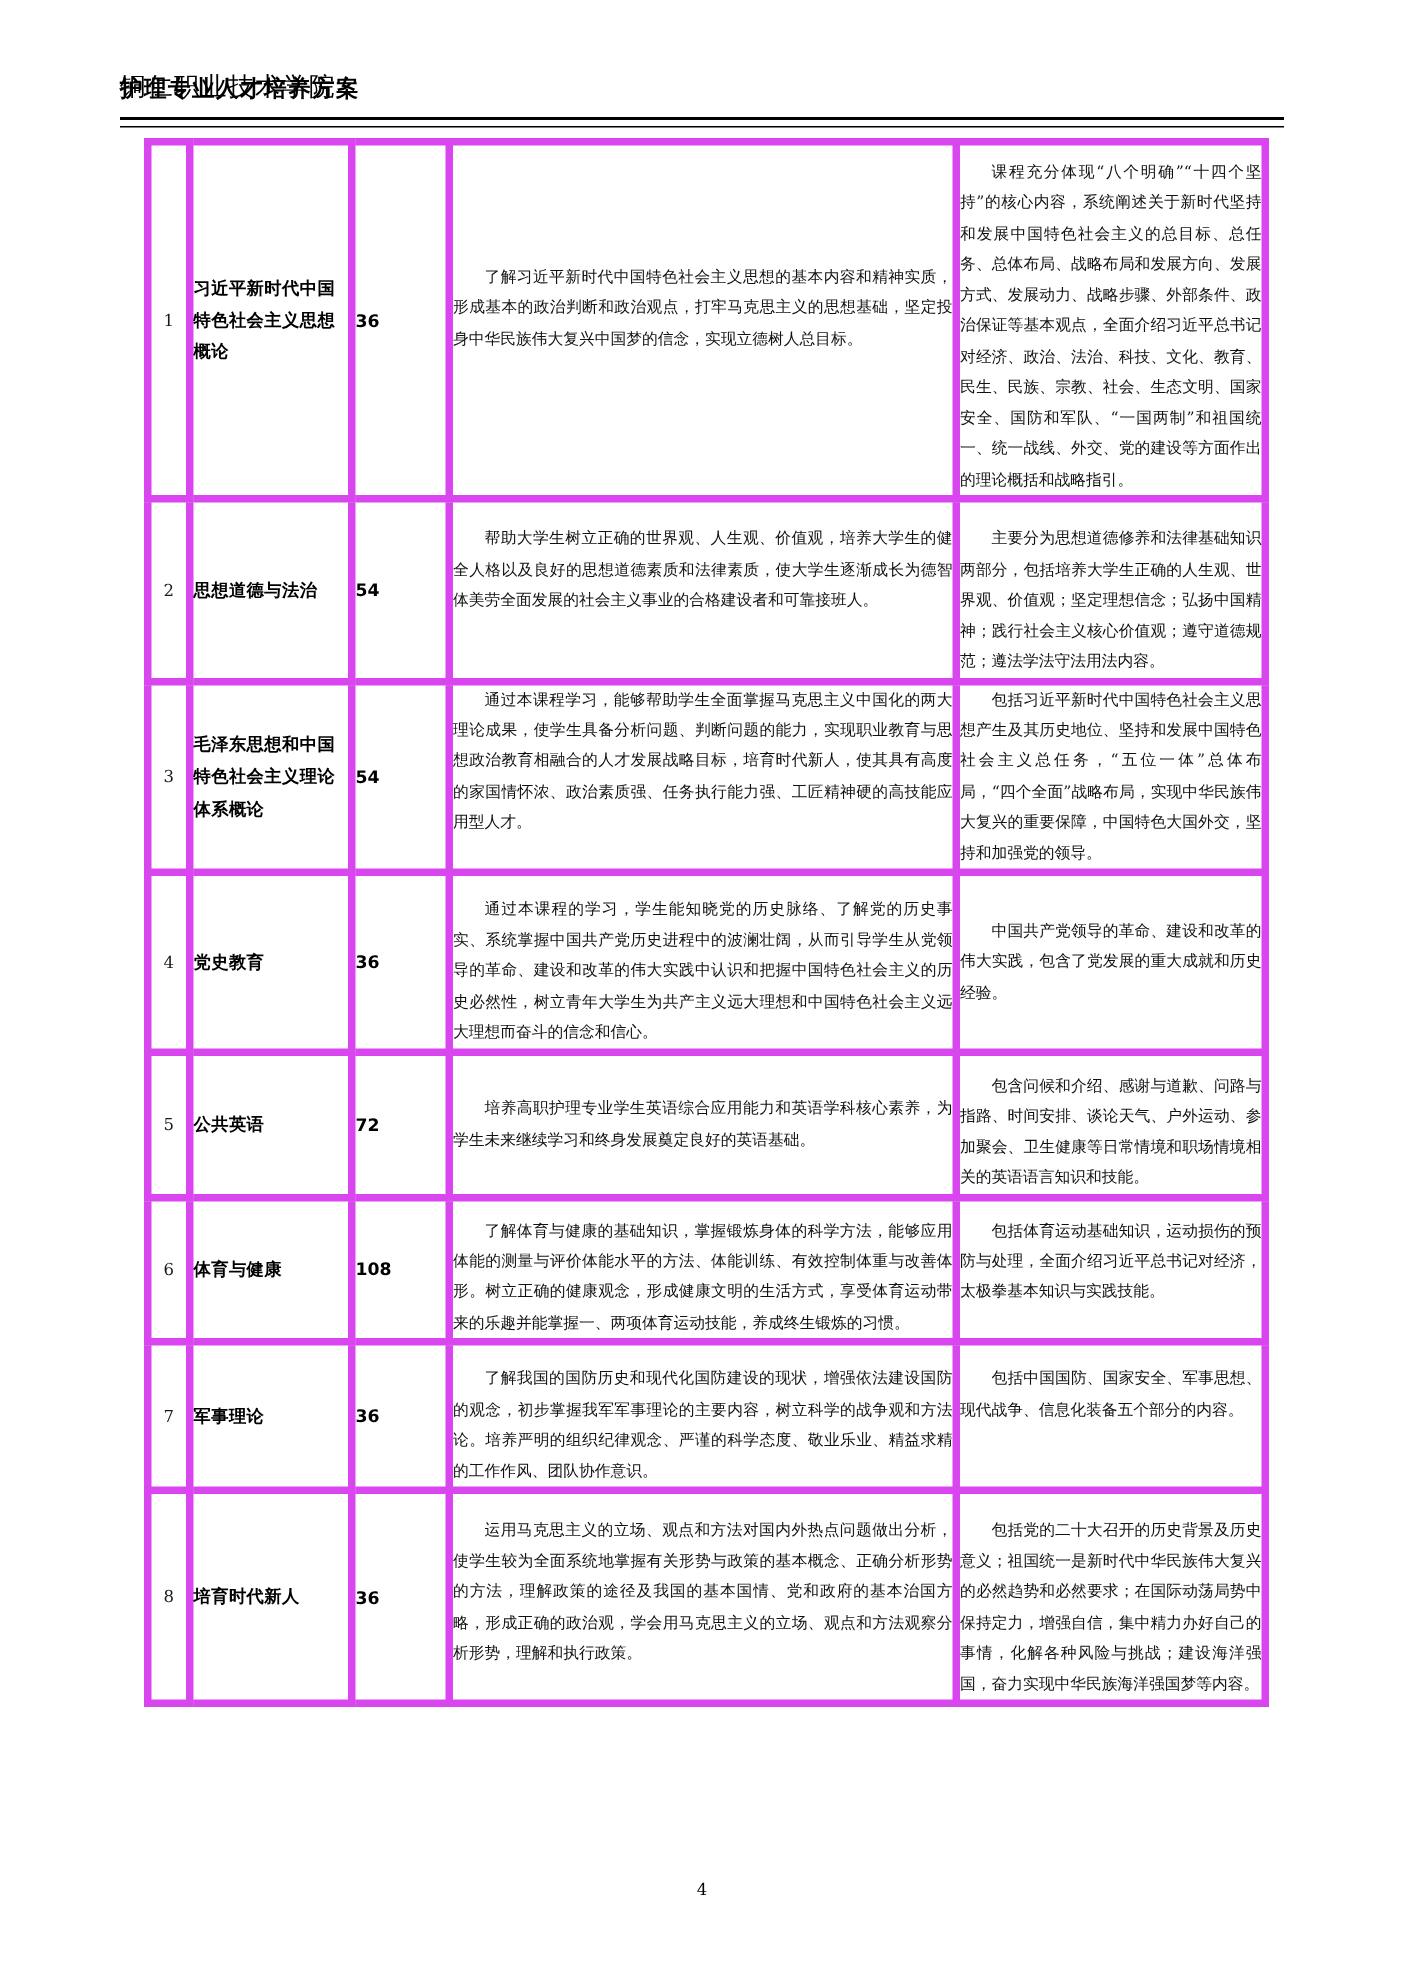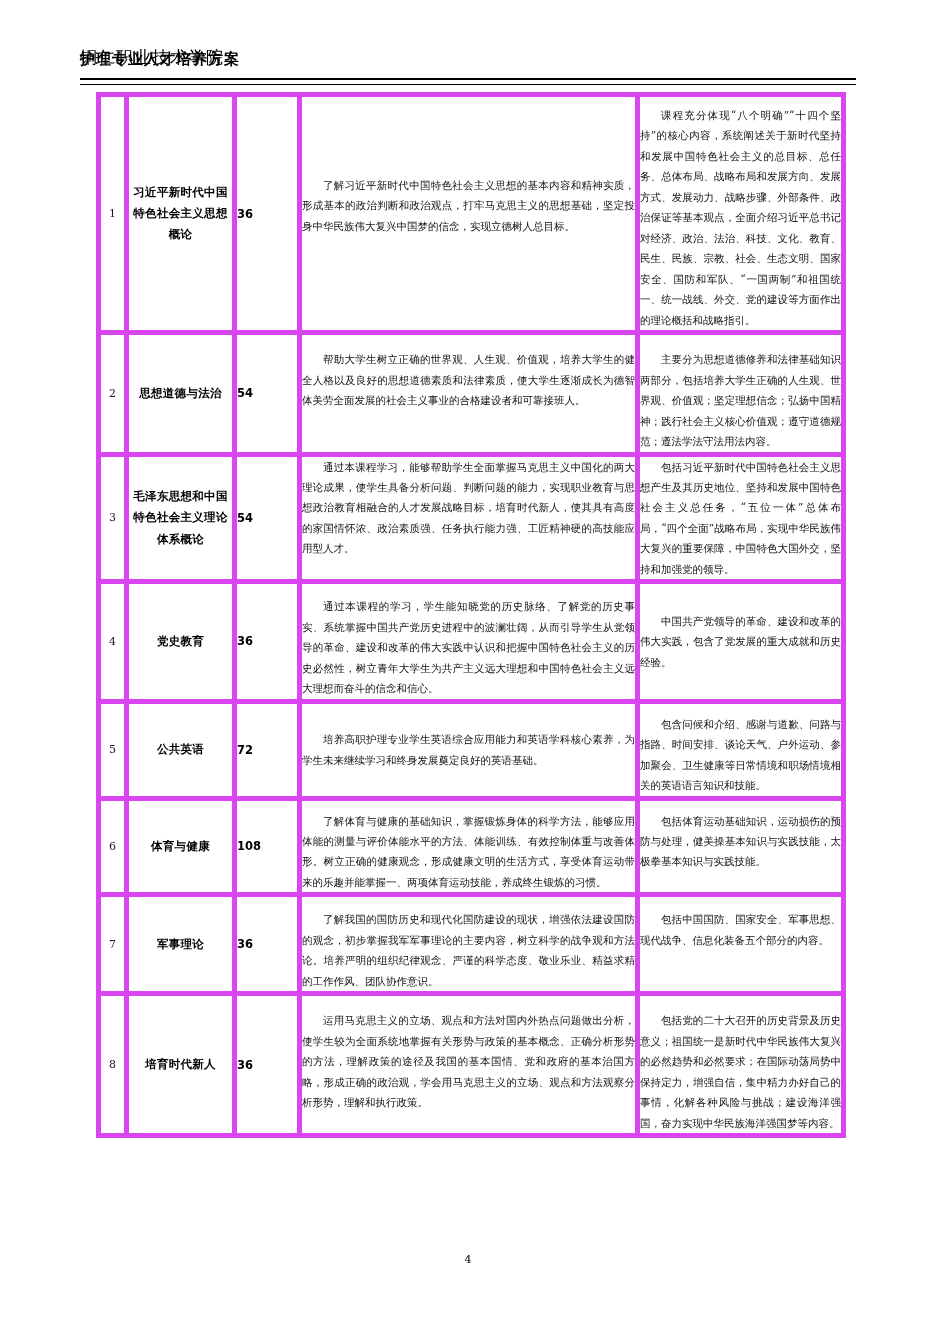--- a/index.html
+++ b/index.html
@@ -83,21 +83,21 @@
   col.c-goal  { width: 338px; }
   col.c-cont  { width: 206px; }
 
   .cell-no {
     text-align: center;
     font-family: "DejaVu Serif", "Liberation Serif", serif;
     font-size: 11px;
     color: #1a1a1a;
   }
   .cell-name {
-    text-align: center;
+    text-align: left;
     font-family: "DejaVu Serif", "Liberation Serif", serif;
     font-weight: bold;
     font-size: 11.5px;
     line-height: 1.85;
     padding: 2px 6px;
     letter-spacing: 0.3px;
     margin-left: 44px;
   }
   .cell-hours {
     text-align: left;
@@ -201,21 +201,21 @@
         <td class="cell-name">公共英语</td>
         <td class="cell-hours">72</td>
         <td class="cell-goal">培养高职护理专业学生英语综合应用能力和英语学科核心素养，为学生未来继续学习和终身发展奠定良好的英语基础。</td>
         <td class="cell-content">包含问候和介绍、感谢与道歉、问路与指路、时间安排、谈论天气、户外运动、参加聚会、卫生健康等日常情境和职场情境相关的英语语言知识和技能。</td>
       </tr>
       <tr class="r6">
         <td class="cell-no">6</td>
         <td class="cell-name">体育与健康</td>
         <td class="cell-hours">108</td>
         <td class="cell-goal">了解体育与健康的基础知识，掌握锻炼身体的科学方法，能够应用体能的测量与评价体能水平的方法、体能训练、有效控制体重与改善体形。树立正确的健康观念，形成健康文明的生活方式，享受体育运动带来的乐趣并能掌握一、两项体育运动技能，养成终生锻炼的习惯。</td>
-        <td class="cell-content">包括体育运动基础知识，运动损伤的预防与处理，健美操基本知识与实践技能，太极拳基本知识与实践技能。</td>
+        <td class="cell-content">包括体育运动基础知识，运动损伤的预防与处理，全面介绍习近平总书记对经济，太极拳基本知识与实践技能。</td>
       </tr>
       <tr class="r7">
         <td class="cell-no">7</td>
         <td class="cell-name">军事理论</td>
         <td class="cell-hours">36</td>
         <td class="cell-goal">了解我国的国防历史和现代化国防建设的现状，增强依法建设国防的观念，初步掌握我军军事理论的主要内容，树立科学的战争观和方法论。培养严明的组织纪律观念、严谨的科学态度、敬业乐业、精益求精的工作作风、团队协作意识。</td>
         <td class="cell-content">包括中国国防、国家安全、军事思想、现代战争、信息化装备五个部分的内容。</td>
       </tr>
       <tr class="r8">
         <td class="cell-no">8</td>

